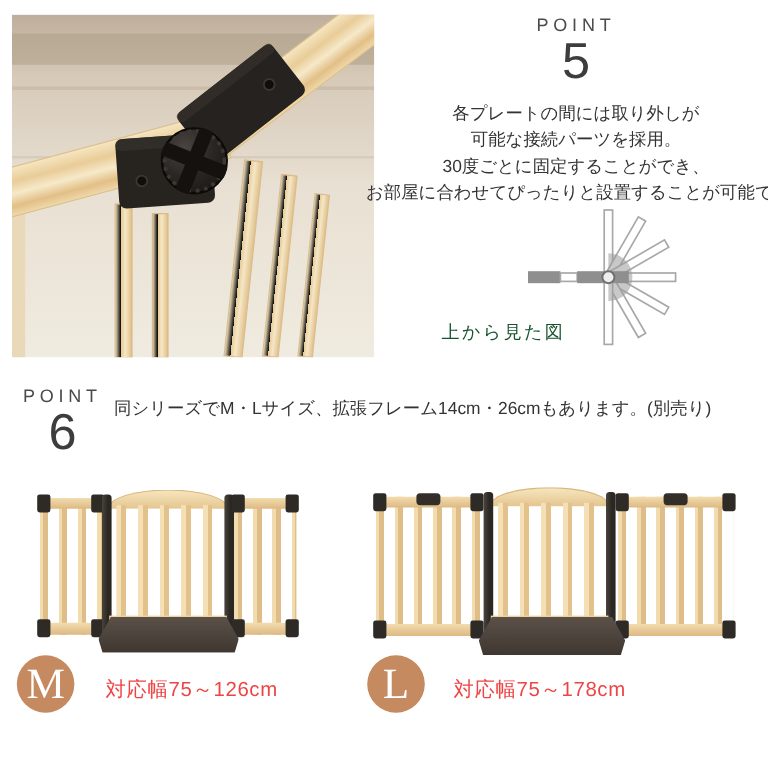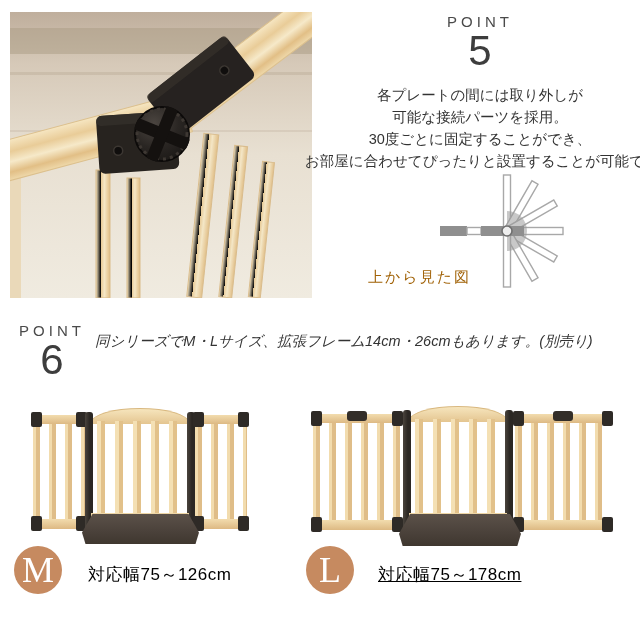--- a/index.html
+++ b/index.html
@@ -14,27 +14,27 @@
     font-size:15px;letter-spacing:4px;color:#4a4a4a;font-weight:400;display:block;text-align:center;
   }
   .point-number{
     font-size:42px;font-weight:300;color:#3d3d3d;line-height:1.0;display:block;text-align:center;
   }
 
   
   #p5-header{left:440px;top:13px;width:80px;}
   #p5-text{left:305px;top:84px;width:350px;text-align:center;}
   #p5-text .tline{font-size:14.5px;line-height:22px;white-space:nowrap;color:#333;}
-  #p5-caption{left:368px;top:268px;width:110px;font-size:15px;color:#a16207;letter-spacing:2px;}
+  #p5-caption{left:368px;top:268px;width:110px;font-size:15px;color:#14532d;letter-spacing:2px;}
   #p5-diagram{left:420px;top:160px;width:200px;height:145px;}
 
   
   #p6-header{left:12px;top:322px;width:80px;}
   #p6-text{left:95px;top:330px;}
-  #p6-text .tline{font-size:14.5px;line-height:23px;white-space:nowrap;color:#333;font-style:italic;}
+  #p6-text .tline{font-size:14.5px;line-height:23px;white-space:nowrap;color:#333;}
 
   
   #photo{left:10px;top:12px;width:302px;height:286px;overflow:hidden;}
 
   
   .gate{position:absolute;}
   .gate *{position:absolute;}
   .panel{
     background:
       repeating-linear-gradient(90deg,#f2dcae 0 3px,#dfbd88 3px 7px,rgba(0,0,0,0) 7px 16px);
@@ -53,21 +53,21 @@
   .door .drail{left:6px;right:6px;bottom:10px;height:9px;background:linear-gradient(180deg,#eed7a7,#d9b47c);}
   .door .dbar{left:2px;right:2px;bottom:4px;height:7px;background:linear-gradient(180deg,#39342f,#211e1b);border-radius:2px;}
   .step{background:linear-gradient(180deg,#5b5149 0%,#4a413a 60%,#3f372f 100%);
         clip-path:polygon(9% 0,91% 0,100% 62%,97% 100%,3% 100%,0 62%);}
 
   
   .badge{
     width:48px;height:48px;border-radius:50%;background:#c68a60;color:#ffffff;
     font-family:"Liberation Serif","DejaVu Serif",serif;font-size:36px;line-height:48px;text-align:center;
   }
-  .range{font-size:17px;color:#000000;letter-spacing:0.5px;}
+  .range{font-size:17px;color:#ef4444;letter-spacing:0.5px;}
 </style>
 </head>
 <body>
 
 <div id="photo" class="abs">
   <svg width="302" height="286" viewBox="0 0 302 286">
     <defs>
       <linearGradient id="floor" x1="0" y1="0" x2="0" y2="1">
         <stop offset="0" stop-color="#bfae9c"></stop>
         <stop offset="0.18" stop-color="#d6c9b8"></stop>
@@ -250,13 +250,13 @@
       <div class="bk br"></div>
     <div class="joint" style="left:38px;"></div>
   </div>
   <div class="step" style="left:86px;top:110px;width:122px;height:32px;"></div>
 </div>
 
 <div class="badge abs" style="left:14px;top:546px;">M</div>
 <div class="range abs" style="left:88px;top:563px;">対応幅75～126cm</div>
 
 <div class="badge abs" style="left:306px;top:546px;">L</div>
-<div class="range abs" style="left:378px;top:563px;text-decoration:underline;">対応幅75～178cm</div>
+<div class="range abs" style="left:378px;top:563px;">対応幅75～178cm</div>
 
 </body></html>

